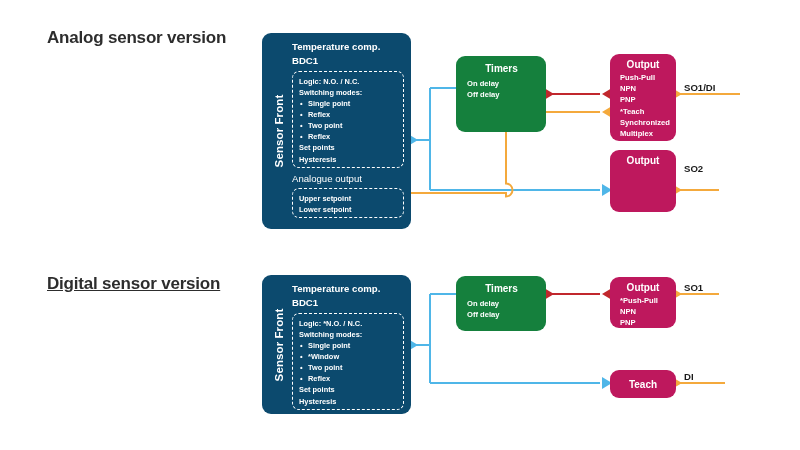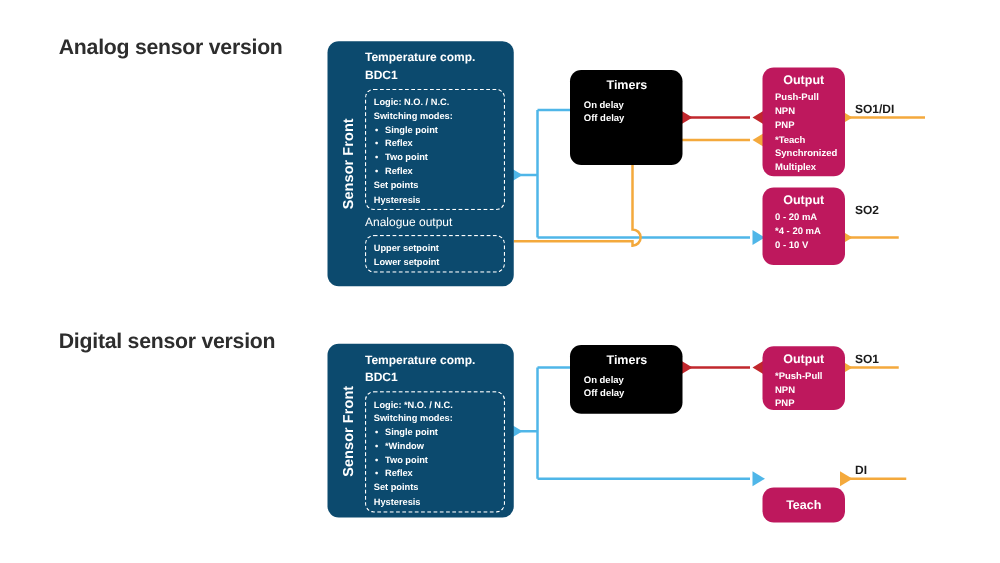--- a/index.html
+++ b/index.html
@@ -33,30 +33,30 @@
   
   .section-title {
     position: absolute;
     font-size: 17px;
     font-weight: bold;
     letter-spacing: -0.2px;
     color: #2d2d2d;
     white-space: nowrap;
   }
   #title-analog  { left: 47px;  top: 28px; }
-  #title-digital { left: 47px;  top: 263px; }
+  #title-digital { left: 47px;  top: 274px; text-decoration: underline; }
 
   
   .node {
     position: absolute;
     box-sizing: border-box;
     color: #ffffff;
   }
   .node.blue   { background: #0c4a6e; border-radius: 9px; }
-  .node.red    { background: #000000; border-radius: 9px; }
+  .node.red    { background: #15803d; border-radius: 9px; }
   .node.orange { background: #be185d; border-radius: 9px; }
 
   
   .sensor-front {
     position: absolute;
     left: 6px;
     top: 0;
     bottom: 0;
     width: 22px;
     display: flex;
@@ -262,25 +262,20 @@
         <div>Synchronized</div>
         <div>Multiplex</div>
       </div>
     </div>
   </div>
   <div class="term-label" style="left:684px; top:82px;">SO1/DI</div>
 
   <div class="node orange" id="analog-output-analogue" style="left:610px; top:150px; width:66px; height:62px;">
     <div class="inner">
       <div class="node-title">Output</div>
-      <div class="node-lines">
-        <div>0 - 20 mA</div>
-        <div>*4 - 20 mA</div>
-        <div>0 - 10 V</div>
-      </div>
     </div>
   </div>
   <div class="term-label" style="left:684px; top:163px;">SO2</div>
 
   <div class="section-title" id="title-digital">Digital sensor version</div>
 
   <div class="node blue" id="digital-sensor" style="left:262px; top:275px; width:149px; height:139px;">
     <div class="sensor-front">
       <span>Sensor Front</span>
     </div>
@@ -319,18 +314,18 @@
       <div class="node-title">Output</div>
       <div class="node-lines">
         <div>*Push-Pull</div>
         <div>NPN</div>
         <div>PNP</div>
       </div>
     </div>
   </div>
   <div class="term-label" style="left:684px; top:282px;">SO1</div>
 
-  <div class="node orange single" id="digital-teach" style="left:610px; top:390px; width:66px; height:28px;">
+  <div class="node orange single" id="digital-teach" style="left:610px; top:370px; width:66px; height:28px;">
     <div class="node-title">Teach</div>
   </div>
   <div class="term-label" style="left:684px; top:371px;">DI</div>
 
 </div>
 
 </body></html>

